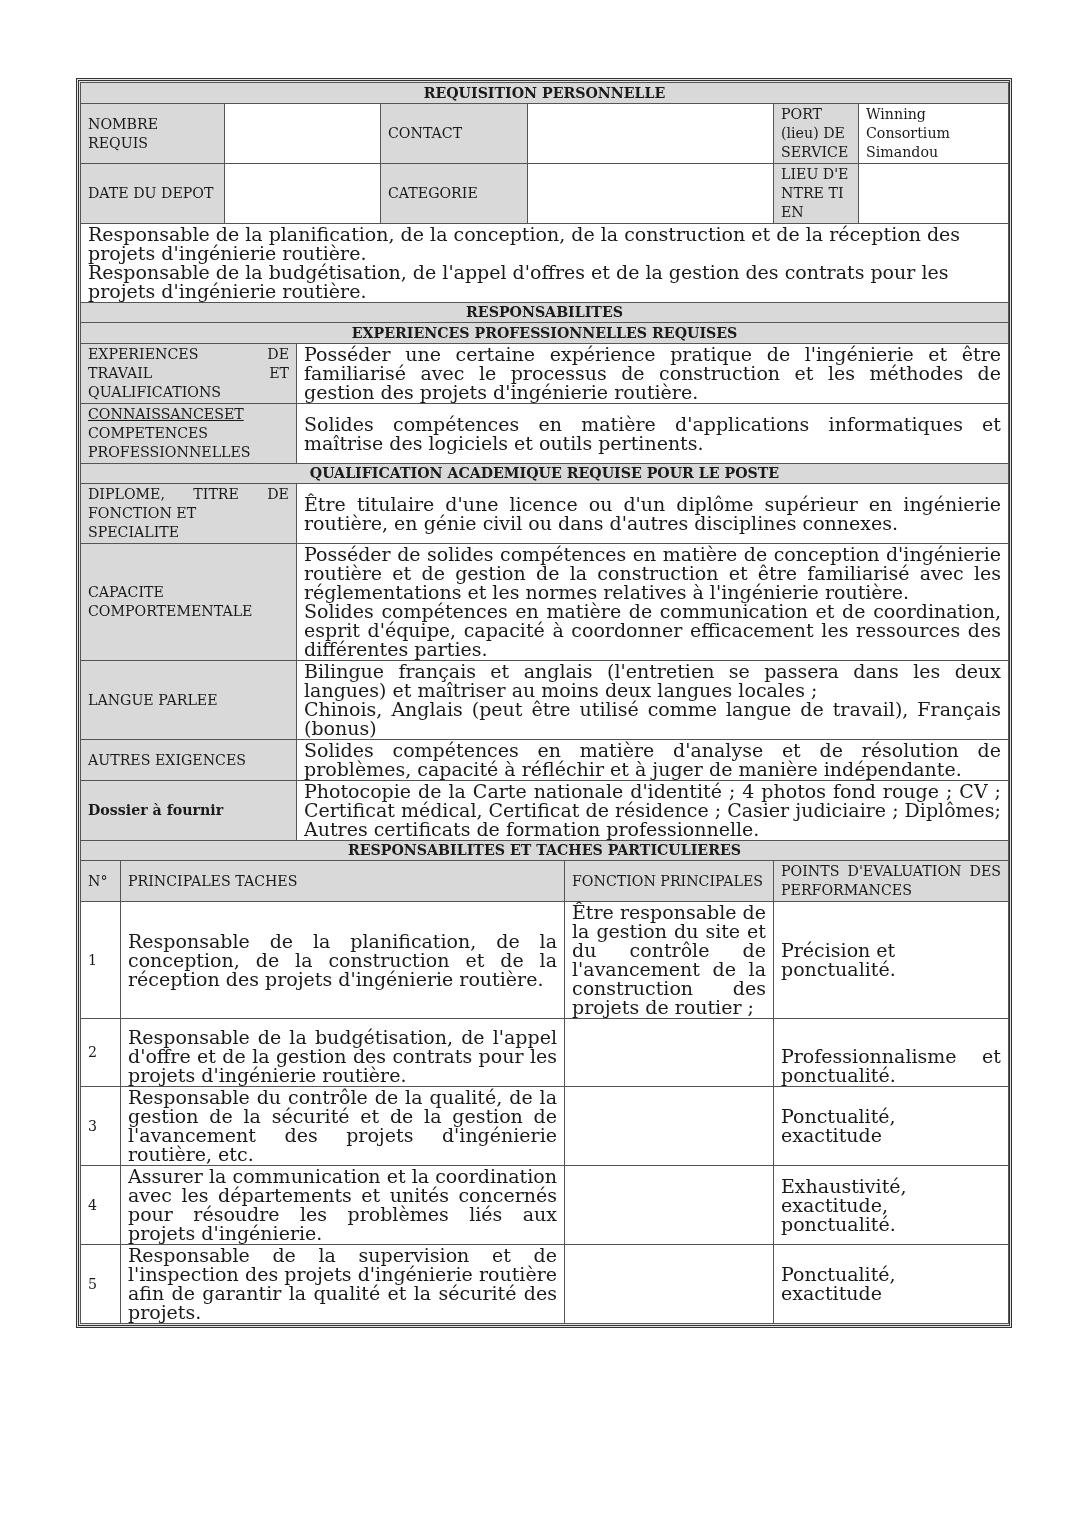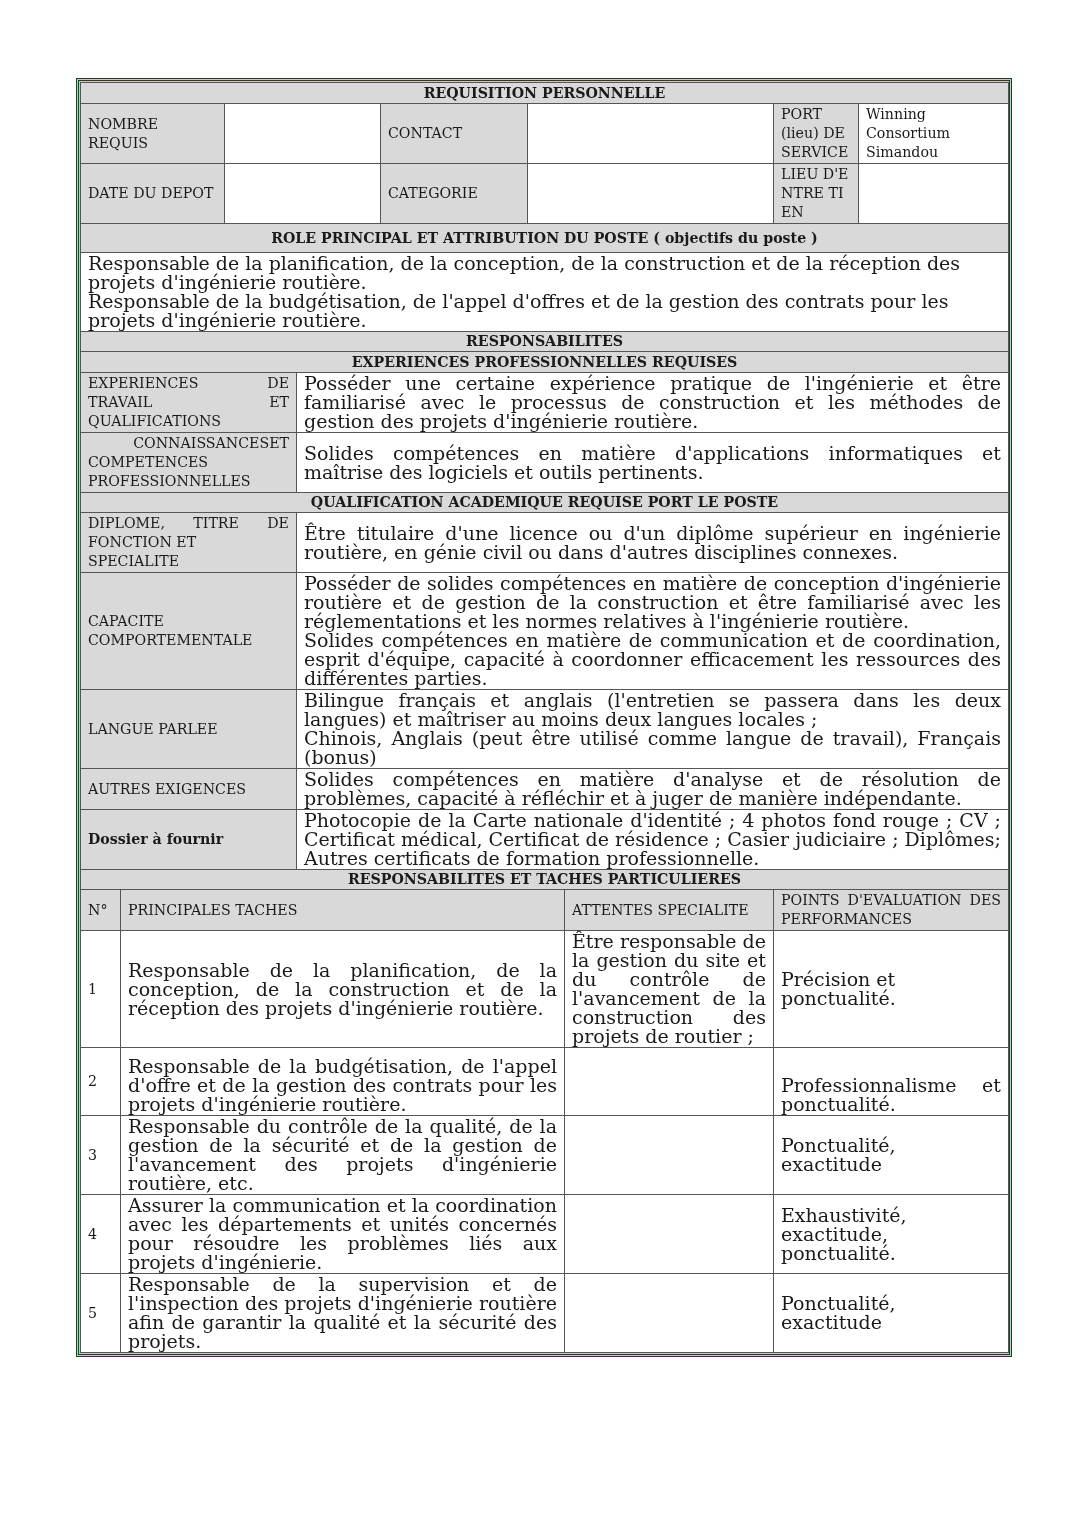--- a/index.html
+++ b/index.html
@@ -1,18 +1,18 @@
 <!DOCTYPE html>
 <html><head>
 <meta charset="utf-8">
 <style>
   html, body { margin: 0; padding: 0; background: #ffffff; }
   body { width: 1080px; height: 1529px; position: relative; font-family: "DejaVu Serif", "Liberation Serif", serif; color: #1a1a1a; }
   .page { position: absolute; left: 76px; top: 78px; width: 936px; }
-  .outer { border: 3px double #333; padding: 1px; background: #86efac; }
+  .outer { border: 3px double #333; padding: 1px; background: #e5e5e5; }
   table { border-collapse: collapse; width: 100%; table-layout: fixed; }
   td { border: 1px solid #555; padding: 1px 7px; font-size: 14.2px; line-height: 19px; vertical-align: middle; }
   .grey { background: #d9d9d9; }
   .white { background: #ffffff; }
   .hdr { background: #d9d9d9; text-align: center; font-weight: bold; font-size: 14.2px; padding: 0 7px; line-height: 19px; }
   .just { text-align: justify; text-align-last: left; margin-top: 8px; }
   .justall { text-align: justify; text-align-last: justify; }
   .sm { font-size: 19px; }
   .bold { font-weight: bold; }
   .pad-top-val { padding-top: 8px; }
@@ -45,23 +45,20 @@
         <td class="white">Winning Consortium Simandou</td>
       </tr>
       <tr style="height:58px">
         <td class="grey">DATE DU DEPOT</td>
         <td class="white"></td>
         <td class="grey">CATEGORIE</td>
         <td class="white"></td>
         <td class="grey" style="word-break:break-all;margin-top:29px;">LIEU D'ENTRE TIEN</td>
         <td class="white"></td>
       </tr>
-      <tr style="height:29px">
-        <td colspan="6" class="hdr">ROLE PRINCIPAL ET ATTRIBUTION DU POSTE ( objectifs du poste )</td>
-      </tr>
       <tr style="height:39px">
         <td colspan="6" class="white sm">
           <div>Responsable de la planification, de la conception, de la construction et de la réception des projets d'ingénierie routière.</div>
           <div>Responsable de la budgétisation, de l'appel d'offres et de la gestion des contrats pour les projets d'ingénierie routière.</div>
         </td>
       </tr>
       <tr style="height:20px">
         <td colspan="6" class="hdr">RESPONSABILITES</td>
       </tr>
       <tr style="height:21px">
@@ -75,30 +72,30 @@
           <col style="width:216px">
           <col style="width:712px">
         </colgroup>
       <tbody>
           <tr style="height:39px">
         <td class="grey justall">EXPERIENCES DE TRAVAIL ET QUALIFICATIONS</td>
         <td class="white just sm">Posséder une certaine expérience pratique de l'ingénierie et être familiarisé avec le processus de construction et les méthodes de gestion des projets d'ingénierie routière.</td>
       </tr>
       <tr style="height:58px">
         <td class="grey">
-          <div style="display:flex;justify-content:flex-end;">
+          <div style="display:flex;justify-content:flex-start;text-decoration:underline;">
                 <span>CONNAISSANCES</span>
                 <span>ET</span>
               </div>
           <div>COMPETENCES PROFESSIONNELLES</div>
         </td>
         <td class="white just sm">Solides compétences en matière d'applications informatiques et maîtrise des logiciels et outils pertinents.</td>
       </tr>
       <tr style="height:20px">
-        <td colspan="2" class="hdr">QUALIFICATION ACADEMIQUE REQUISE PORT LE POSTE</td>
+        <td colspan="2" class="hdr">QUALIFICATION ACADEMIQUE REQUISE POUR LE POSTE</td>
       </tr>
       <tr style="height:39px">
         <td class="grey">
           <div style="display:flex;justify-content:space-between;align-items:center;">
                 <span>DIPLOME,</span>
                 <span>TITRE</span>
                 <span>DE</span>
               </div>
           <div>FONCTION ET SPECIALITE</div>
         </td>
@@ -136,21 +133,21 @@
       <colgroup>
           <col style="width:40px">
           <col style="width:444px">
           <col style="width:209px">
           <col style="width:235px">
         </colgroup>
       <tbody>
           <tr style="height:39px">
         <td class="grey">N°</td>
         <td class="grey">PRINCIPALES TACHES</td>
-        <td class="grey">ATTENTES SPECIALITE</td>
+        <td class="grey">FONCTION PRINCIPALES</td>
         <td class="grey just">
           <div style="display:flex;justify-content:space-between;">
                 <span>POINTS</span>
                 <span>D'EVALUATION</span>
                 <span>DES</span>
               </div>
           <div>PERFORMANCES</div>
         </td>
       </tr>
       <tr style="height:97px">

